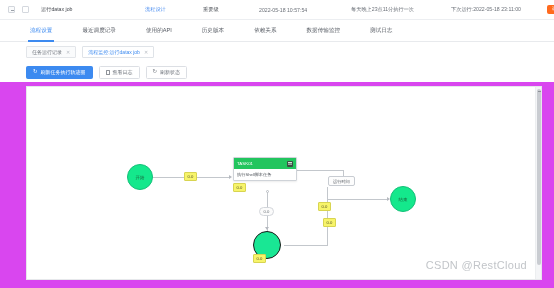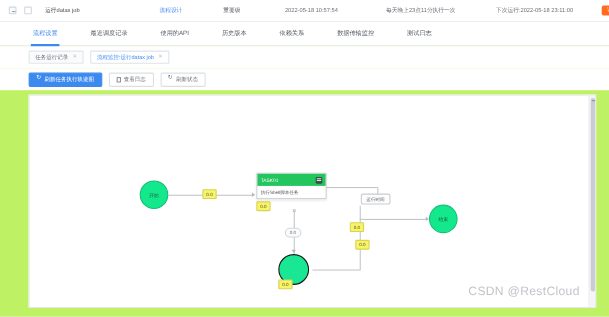--- a/index.html
+++ b/index.html
@@ -3,21 +3,21 @@
 <meta charset="utf-8">
 <style>
   * { box-sizing: border-box; }
   html, body {
     margin: 0; padding: 0;
     width: 554px; height: 288px;
     overflow: hidden;
     background: #f0f2f5;
     font-family: "Liberation Sans", sans-serif;
   }
-  .app { width: 554px; height: 288px; position: relative; background: #bef264; }
+  .app { width: 554px; height: 288px; position: relative; background: #d946ef; }
 
   
   .job-row {
     height: 20px; width: 100%;
     background: #ffffff;
     border-bottom: 1px solid #eceef1;
     display: flex; align-items: center;
     padding: 0 8px;
     font-size: 5.2px; color: #5a6068;
     white-space: nowrap;

